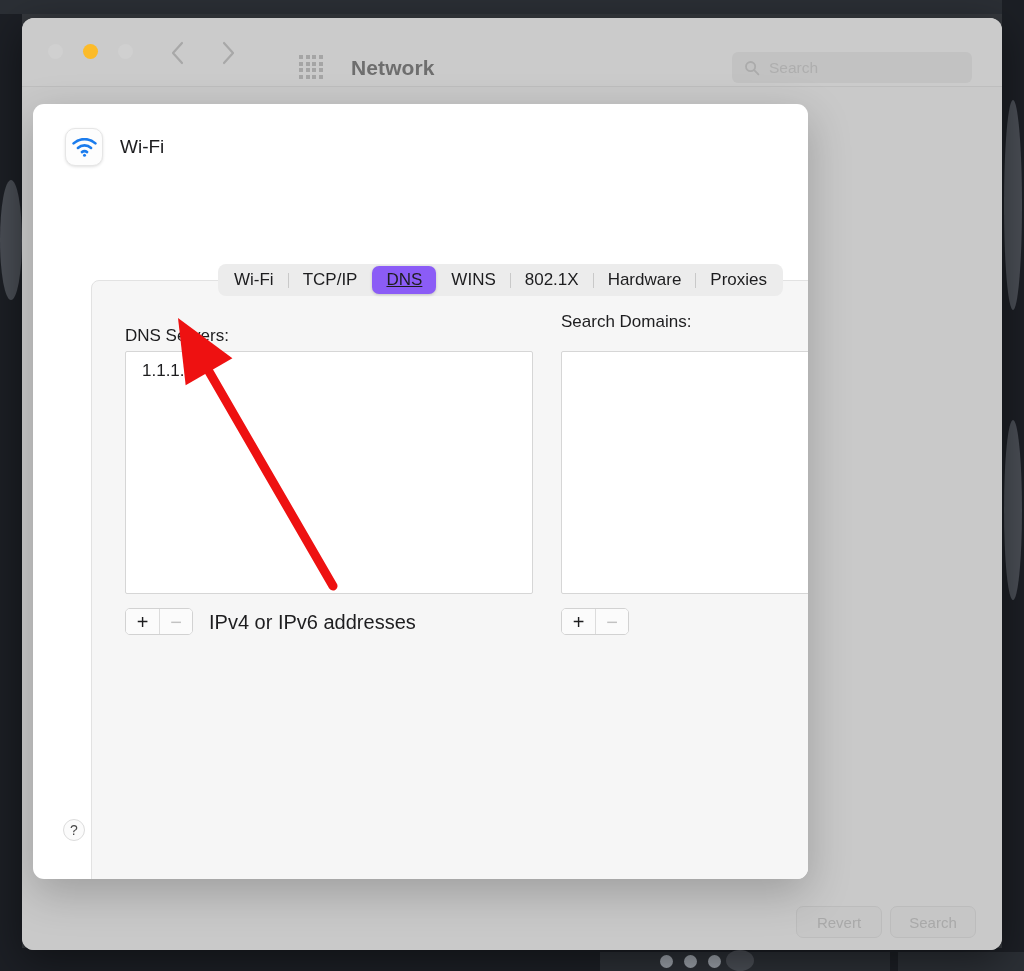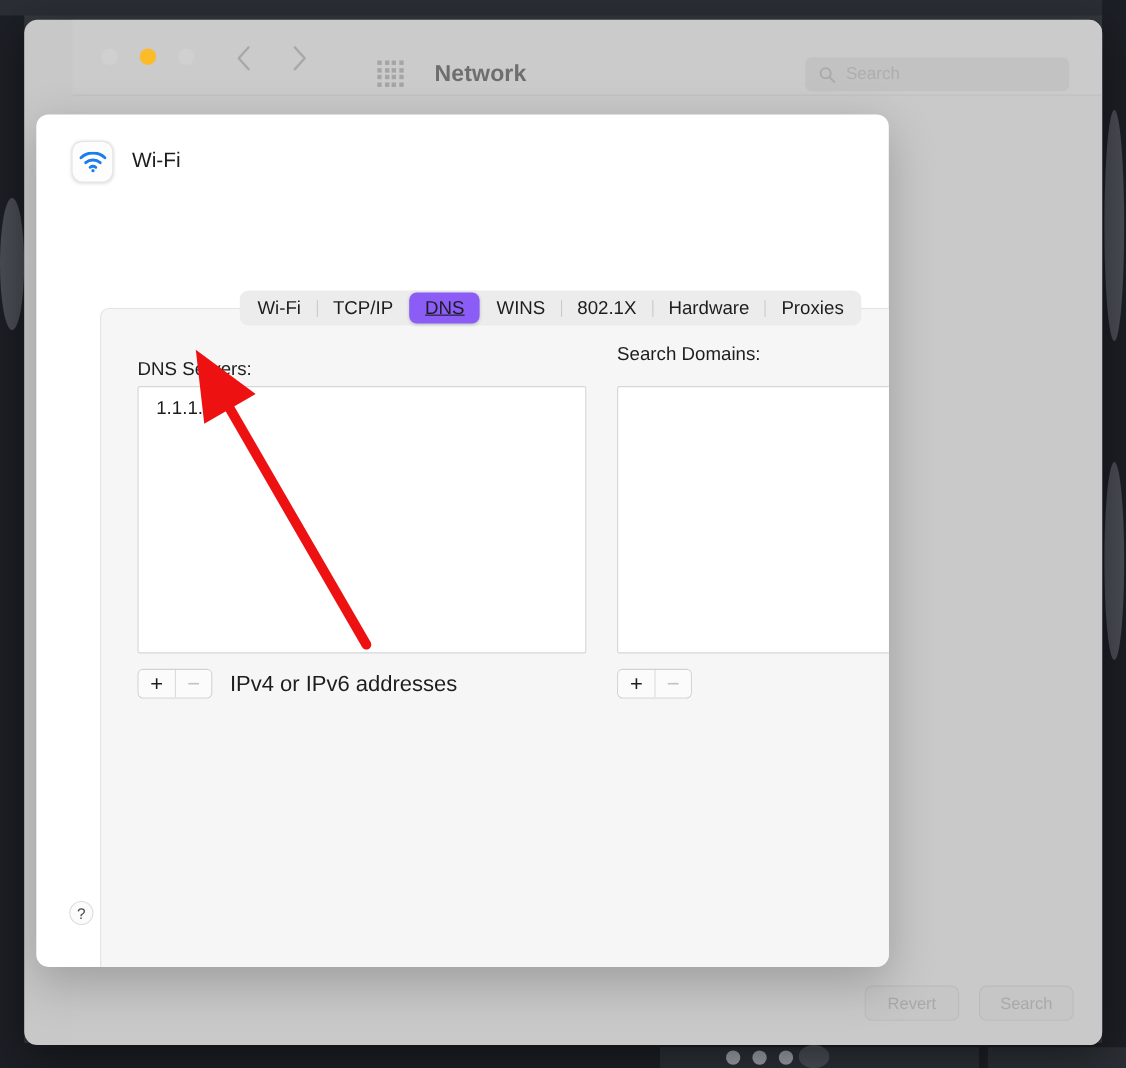--- a/index.html
+++ b/index.html
@@ -36,21 +36,20 @@
   #network-window {
     position: absolute;
     left: 22px;
     top: 18px;
     width: 980px;
     height: 932px;
     background: #c8c8c8;
     border-radius: 12px;
     box-shadow: 0 10px 40px rgba(0,0,0,.45);
     overflow: hidden;
-    padding-left: 44px;
   }
 
   #toolbar {
     position: relative;
     height: 69px;
     background: #cbcbcb;
     border-bottom: 1px solid #bebebe;
   }
 
   .traffic-lights {
@@ -124,23 +123,23 @@
   
   #window-body {
     position: relative;
     height: calc(100% - 69px);
     background: #c9c9c9;
   }
 
   #revert-apply {
     position: absolute;
     right: 26px;
-    bottom: 22px;
-    display: flex;
-    gap: 18px;
+    bottom: 12px;
+    display: flex;
+    gap: 8px;
   }
   .ghost-btn {
     min-width: 86px;
     height: 32px;
     border-radius: 7px;
     background: #c6c6c6;
     border: 1px solid #bcbcbc;
     color: #a9a9a9;
     font-size: 15px;
     display: flex;

